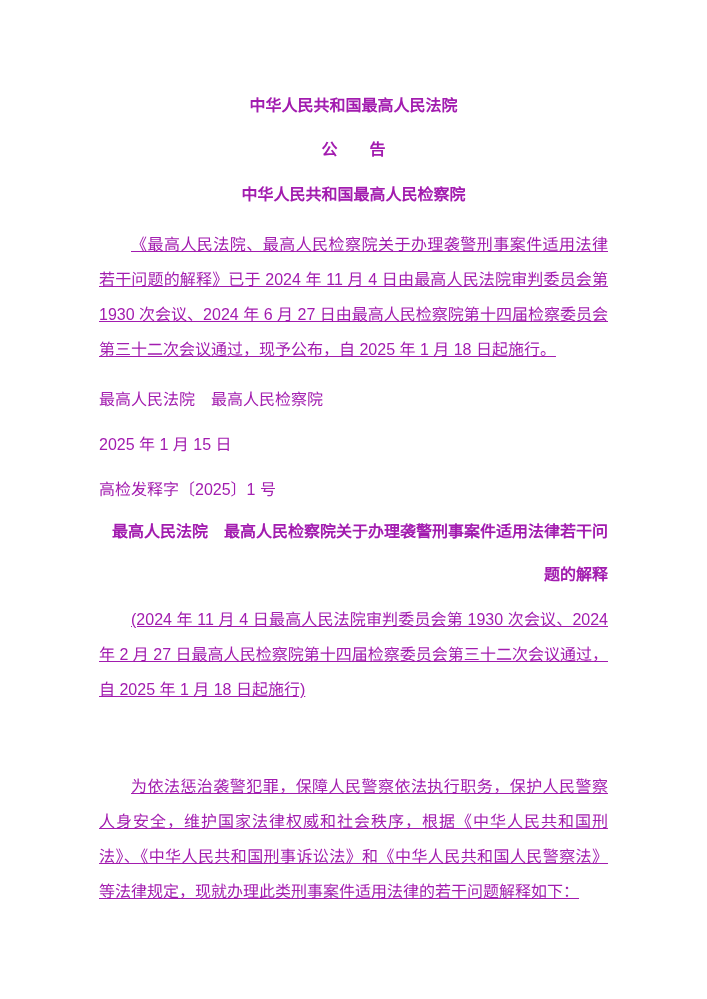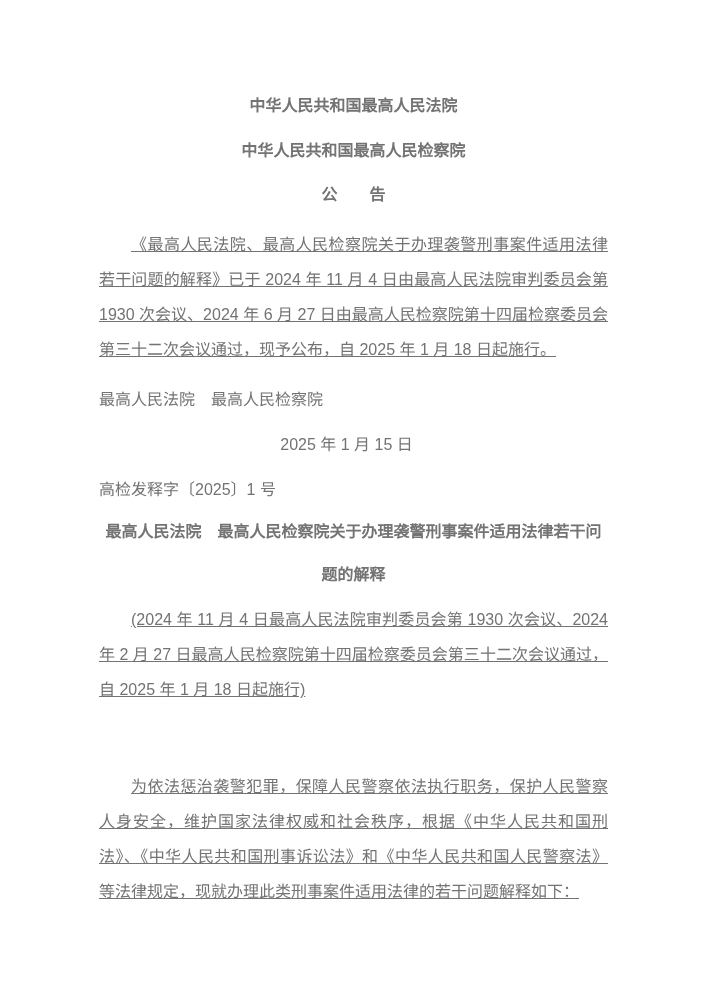--- a/index.html
+++ b/index.html
@@ -7,21 +7,21 @@
     padding: 0;
     background: #ffffff;
   }
   .page {
     position: relative;
     width: 707px;
     height: 999px;
     box-sizing: border-box;
     padding: 88px 99px 1px 99px;
     background: #ffffff;
-    color: #737373;
+    color: #a21caf;
     font-family: "Liberation Sans", "DejaVu Sans", sans-serif;
     font-size: 16px;
     line-height: 35px;
     overflow: hidden;
   }
   .heading {
     text-align: center;
     font-weight: bold;
     margin: 0;
   }
@@ -34,45 +34,45 @@
     word-break: break-all;
     text-decoration: underline;
   }
   .announce-body { margin-top: 15px; }
   .sig-line {
     margin-top: 15px;
     padding-right: 6px;
   }
   .date-line {
     margin-top: 10px;
-    text-align: center;
+    text-align: left;
     padding-right: 14px;
   }
   .doc-number {
     margin-top: 10px;
   }
   .interp-title {
     margin-top: 3px;
-    text-align: center;
+    text-align: right;
     font-weight: bold;
     line-height: 43px;
   }
   .adoption-note { margin-top: 6px; }
   .preamble      { margin-top: 62px; }
 </style>
 </head>
 <body>
 
 <div class="page">
 
   <div class="heading">中华人民共和国最高人民法院</div>
 
+  <div class="heading announce">公　　告</div>
+
   <div class="heading second">中华人民共和国最高人民检察院</div>
-
-  <div class="heading announce">公　　告</div>
 
   <p class="body-para announce-body">《最高人民法院、最高人民检察院关于办理袭警刑事案件适用法律若干问题的解释》已于 2024 年 11 月 4 日由最高人民法院审判委员会第 1930 次会议、2024 年 6 月 27 日由最高人民检察院第十四届检察委员会第三十二次会议通过，现予公布，自 2025 年 1 月 18 日起施行。</p>
 
   <div class="sig-line">最高人民法院　最高人民检察院</div>
 
   <div class="date-line">2025 年 1 月 15 日</div>
 
   <div class="doc-number">高检发释字〔2025〕1 号</div>
 
   <div class="interp-title">最高人民法院　最高人民检察院关于办理袭警刑事案件适用法律若干问题的解释</div>

